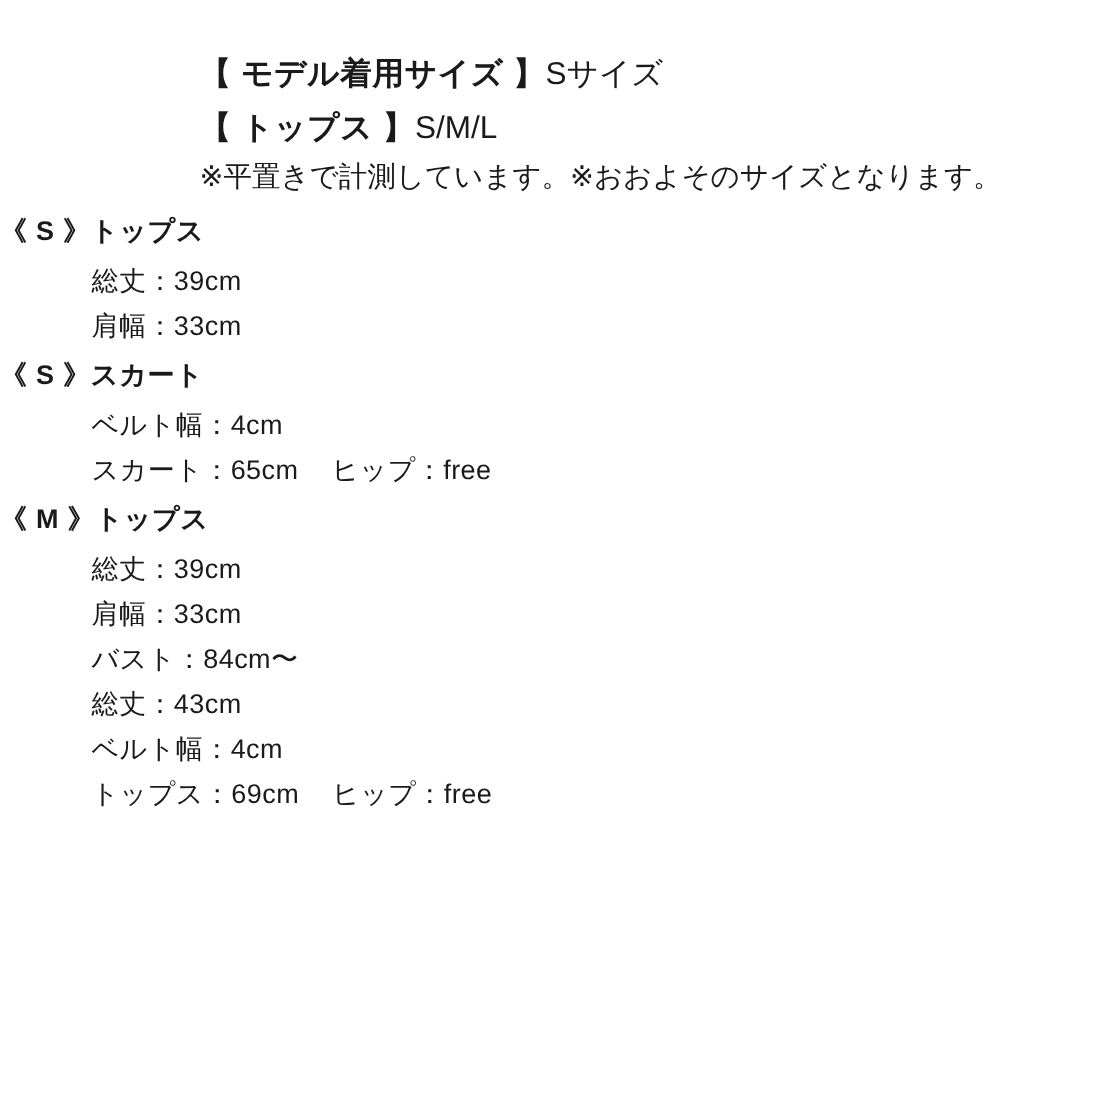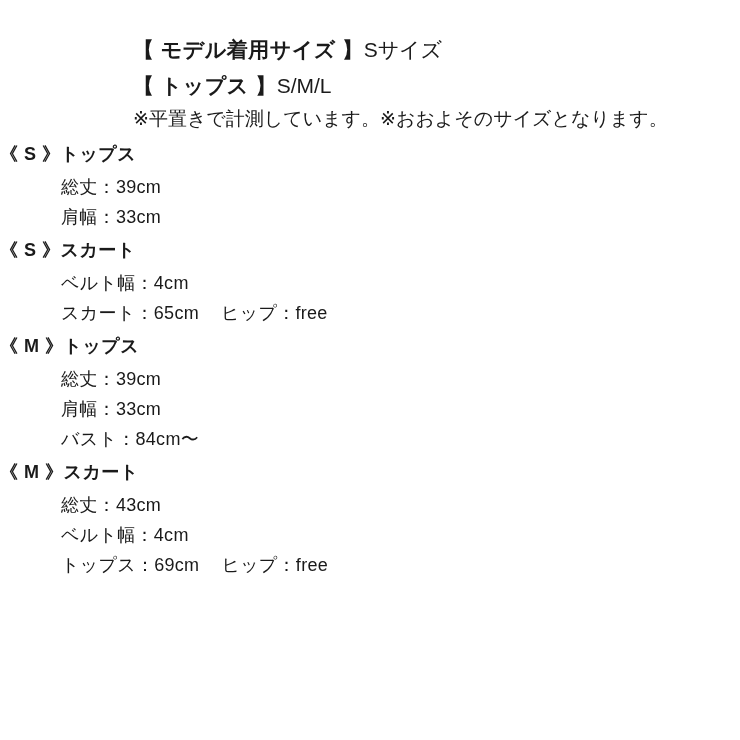--- a/index.html
+++ b/index.html
@@ -96,21 +96,20 @@
   </div>
 
   <div>
     <div class="line subheading">《 M 》トップス</div>
     <div class="line measure">総丈：39cm</div>
     <div class="line measure">肩幅：33cm</div>
     <div class="line measure">バスト：84cm〜</div>
   </div>
 
   <div>
-    <div class="line subheading">《 M 》スカート</div>
     <div class="line measure">総丈：43cm</div>
     <div class="line measure">ベルト幅：4cm</div>
     <div class="line measure">
       <span>トップス：69cm</span><span class="gap"></span><span>ヒップ：free</span>
     </div>
   </div>
 
 </div>
 
 </body></html>

